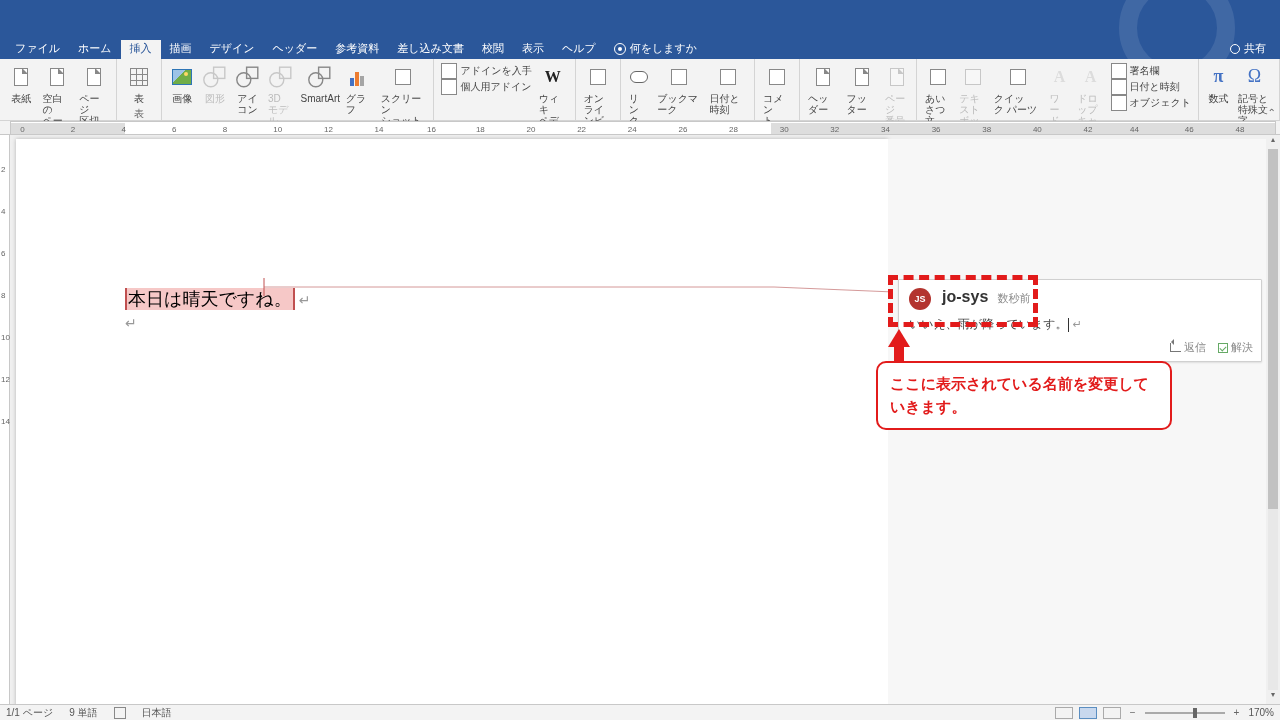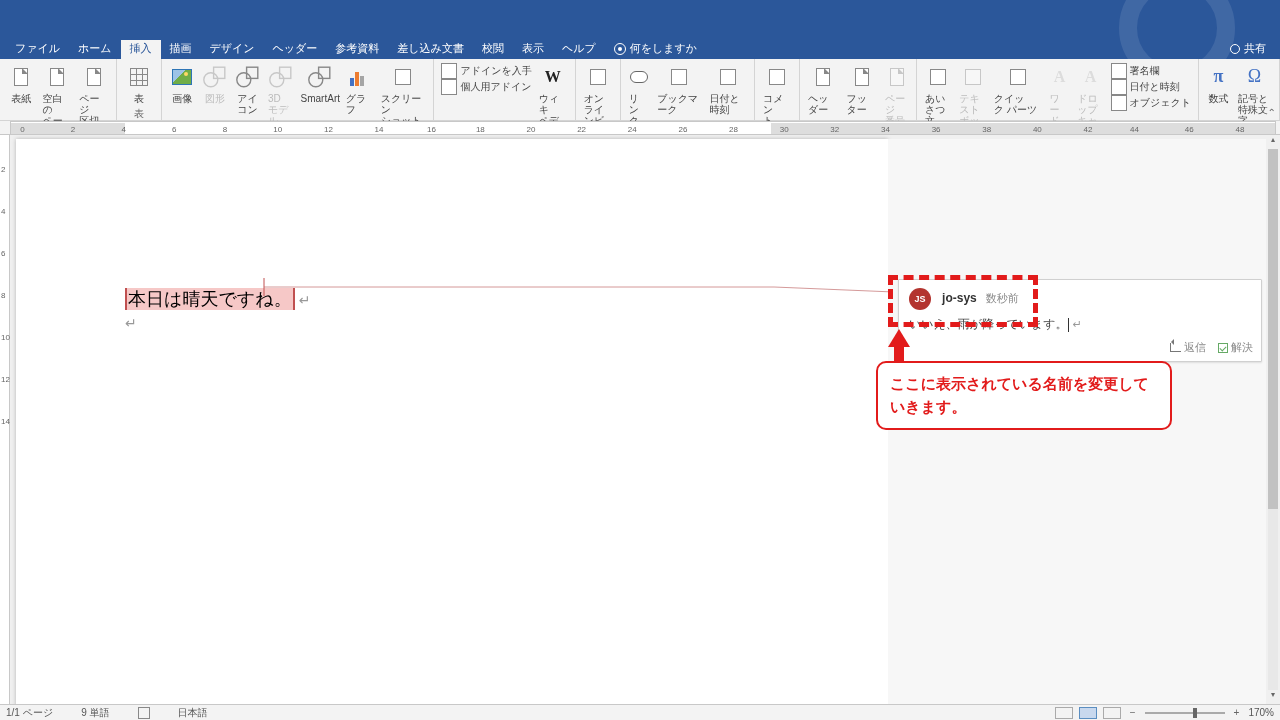--- a/index.html
+++ b/index.html
@@ -68,21 +68,21 @@
 .page { position:absolute; left:6px; top:4px; width:872px; height:1000px; background:#fff; box-shadow:0 0 4px rgba(0,0,0,0.25);}
 .content-text{position:absolute;left:109px;top:148px;font-size:18px;font-family:"Yu Mincho","Hiragino Mincho",serif;}
 .hlt{background:#f6c8c7;border-left:2px solid #c05050;border-right:2px solid #c05050;padding:1px 1px;}
 .para-mark{color:#999;font-size:14px;margin-left:4px;}
 .para2{position:absolute;left:109px;top:176px;color:#999;font-size:14px;font-family:"Yu Mincho",serif;}
 
 
 .comments{position:absolute;left:878px;top:4px;bottom:0;right:0;background:#f7f7f7;}
 .comment-card{position:absolute;left:10px;right:4px;top:140px;background:#fff;border:1px solid #d0d0d0;box-shadow:0 1px 2px rgba(0,0,0,0.1);padding:8px 10px 28px;border-radius:1px;}
 .comment-card .avatar{width:22px;height:22px;border-radius:50%;background:#b3342f;color:#fff;font-size:9px;font-weight:bold;display:inline-flex;align-items:center;justify-content:center;vertical-align:middle;margin-right:8px;}
-.comment-card .uname{font-size:12px;color:#333;font-weight:bold;}
+.comment-card .uname{font-size:16px;color:#333;font-weight:bold;}
 .comment-card .utime{font-size:11px;color:#888;margin-left:6px;}
 .comment-card .body{font-size:12px;color:#444;margin-top:6px;}
 .comment-card .cursor{display:inline-block;width:1px;height:14px;background:#333;vertical-align:middle;}
 .comment-card .actions{position:absolute;right:8px;bottom:6px;display:flex;gap:12px;font-size:11px;color:#888;}
 .comment-card .actions span{display:flex;align-items:center;gap:3px;cursor:pointer;}
 .reply-ic{width:11px;height:9px;border:1px solid #777;border-right:none;border-top:none;position:relative;}
 .reply-ic::after{content:"";position:absolute;left:-3px;top:-4px;border:3px solid transparent;border-right-color:#777;}
 .resolve-ic{width:10px;height:10px;border:1px solid #6a6;position:relative;}
 .resolve-ic::after{content:"";position:absolute;left:1px;top:2px;width:5px;height:3px;border-left:1px solid #6a6;border-bottom:1px solid #6a6;transform:rotate(-45deg);}
 
@@ -94,21 +94,21 @@
 .anno-box{position:absolute;left:0;top:86px;width:296px;border:2px solid #e21b1b;border-radius:10px;background:#fff;padding:10px 12px;color:#e21b1b;font-size:15px;line-height:1.5;font-weight:bold;}
 
 
 .vs{position:absolute;right:0;top:135px;bottom:16px;width:14px;background:#f0f0f0;}
 .vs .track{position:absolute;top:14px;bottom:14px;left:2px;right:2px;background:#e8e8e8;}
 .vs .thumb{position:absolute;left:2px;right:2px;top:14px;height:360px;background:#c2c2c2;}
 .vs .btn{position:absolute;left:0;right:0;height:14px;background:#f0f0f0;text-align:center;font-size:8px;color:#666;cursor:pointer;}
 
 
 .status{position:absolute;left:0;right:0;bottom:0;height:16px;background:#f3f3f3;border-top:1px solid #c8c8c8;display:flex;align-items:center;font-size:10px;color:#555;padding:0 6px;}
-.status .l{display:flex;gap:28px;align-items:center;}
+.status .l{display:flex;gap:16px;align-items:center;}
 .status .r{margin-left:auto;display:flex;align-items:center;gap:6px;}
 .viewbtn{width:18px;height:12px;border:1px solid #aaa;display:inline-block;cursor:pointer;}
 .viewbtn.active{background:#c8d8ee;border-color:#5b8ec1;}
 .zoom-slider{width:80px;height:2px;background:#aaa;position:relative;}
 .zoom-slider .h{position:absolute;top:-4px;left:48px;width:4px;height:10px;background:#666;}
 .zoom-minus,.zoom-plus{cursor:pointer;color:#666;padding:0 3px;}
 </style>
 </head>
 <body>
 

